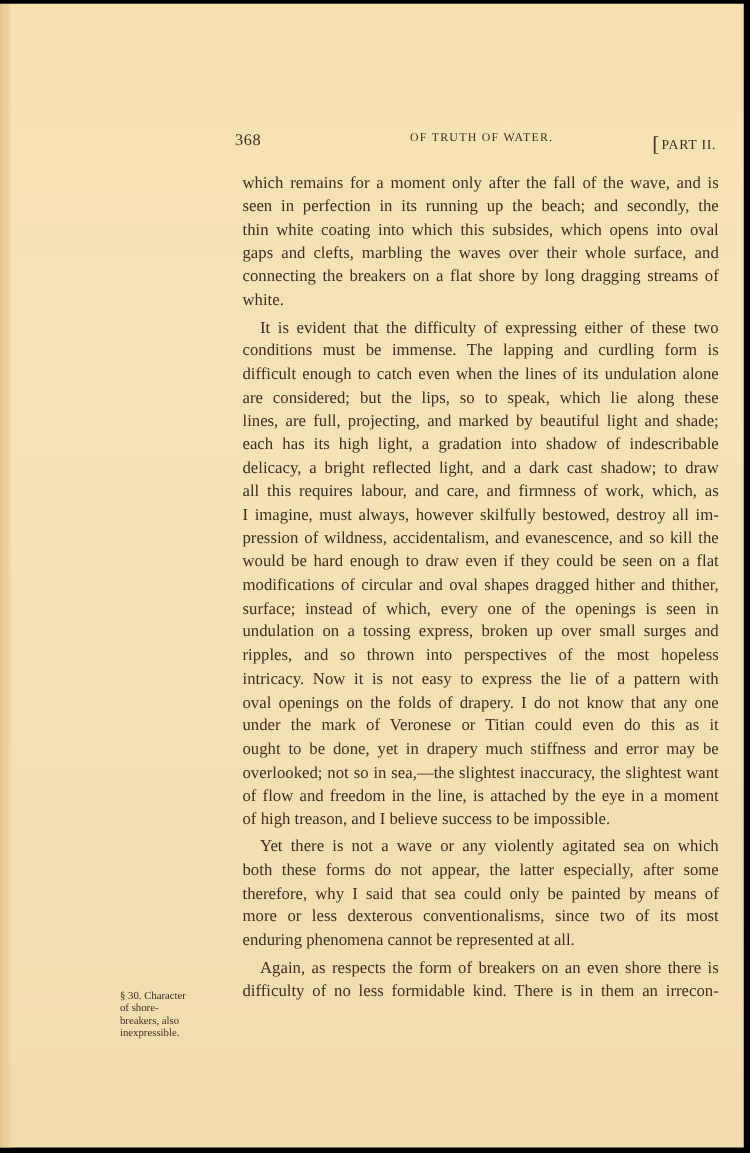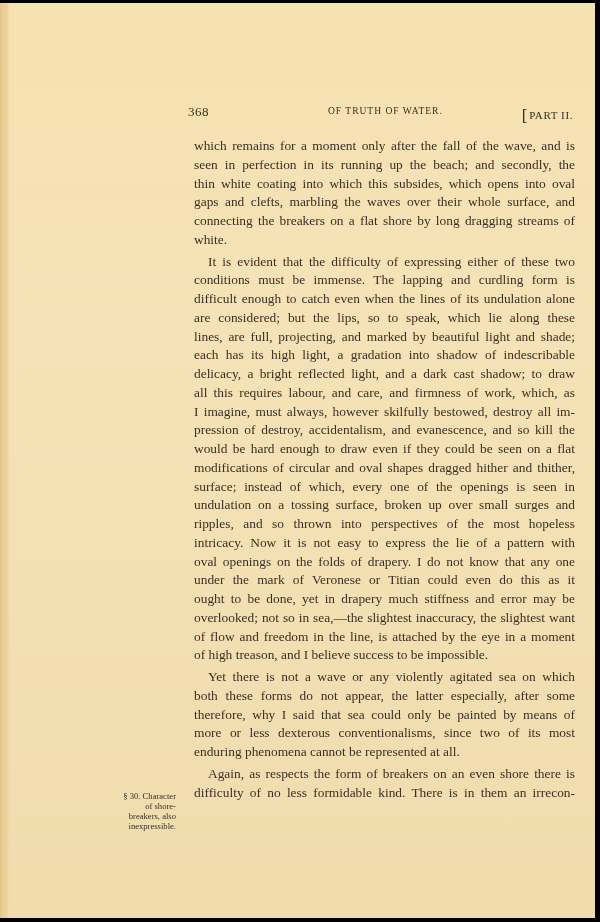--- a/index.html
+++ b/index.html
@@ -91,21 +91,21 @@
     .sidenote {
       position: absolute;
       left: 96px;
       top: 788px;
       width: 80px;
       font-family: "Liberation Serif", "DejaVu Serif", serif;
       font-size: 8.6px;
       line-height: 10px;
       color: #3b2f24;
     }
-    .sidenote span { display: block; white-space: nowrap; text-align: right; }
+    .sidenote span { display: block; white-space: nowrap; }
   </style>
 </head>
 <body>
 
 <div class="page">
   <div class="gutter"></div>
 
   <div class="running-head">
     <span class="page-number">368</span>
     <span class="head-title">OF TRUTH OF WATER.</span>
@@ -126,25 +126,25 @@
     <div style="margin-top:3px;">
       <span class="line indent">It is evident that the difficulty of expressing either of these two</span>
       <span class="line">conditions must be immense.  The lapping and curdling form is</span>
       <span class="line">difficult enough to catch even when the lines of its undulation alone</span>
       <span class="line">are considered; but the lips, so to speak, which lie along these</span>
       <span class="line">lines, are full, projecting, and marked by beautiful light and shade;</span>
       <span class="line">each has its high light, a gradation into shadow of indescribable</span>
       <span class="line">delicacy, a bright reflected light, and a dark cast shadow; to draw</span>
       <span class="line">all this requires labour, and care, and firmness of work, which, as</span>
       <span class="line">I imagine, must always, however skilfully bestowed, destroy all im-</span>
-      <span class="line">pression of destroy, accidentalism, and evanescence, and so kill the</span>
+      <span class="line">pression of wildness, accidentalism, and evanescence, and so kill the</span>
       <span class="line">would be hard enough to draw even if they could be seen on a flat</span>
       <span class="line">modifications of circular and oval shapes dragged hither and thither,</span>
       <span class="line">surface; instead of which, every one of the openings is seen in</span>
-      <span class="line">undulation on a tossing surface, broken up over small surges and</span>
+      <span class="line">undulation on a tossing express, broken up over small surges and</span>
       <span class="line">ripples, and so thrown into perspectives of the most hopeless</span>
       <span class="line">intricacy.  Now it is not easy to express the lie of a pattern with</span>
       <span class="line">oval openings on the folds of drapery.  I do not know that any one</span>
       <span class="line">under the mark of Veronese or Titian could even do this as it</span>
       <span class="line">ought to be done, yet in drapery much stiffness and error may be</span>
       <span class="line">overlooked; not so in sea,—the slightest inaccuracy, the slightest want</span>
       <span class="line">of flow and freedom in the line, is attached by the eye in a moment</span>
       <span class="line last">of high treason, and I believe success to be impossible.</span>
     </div>
 

